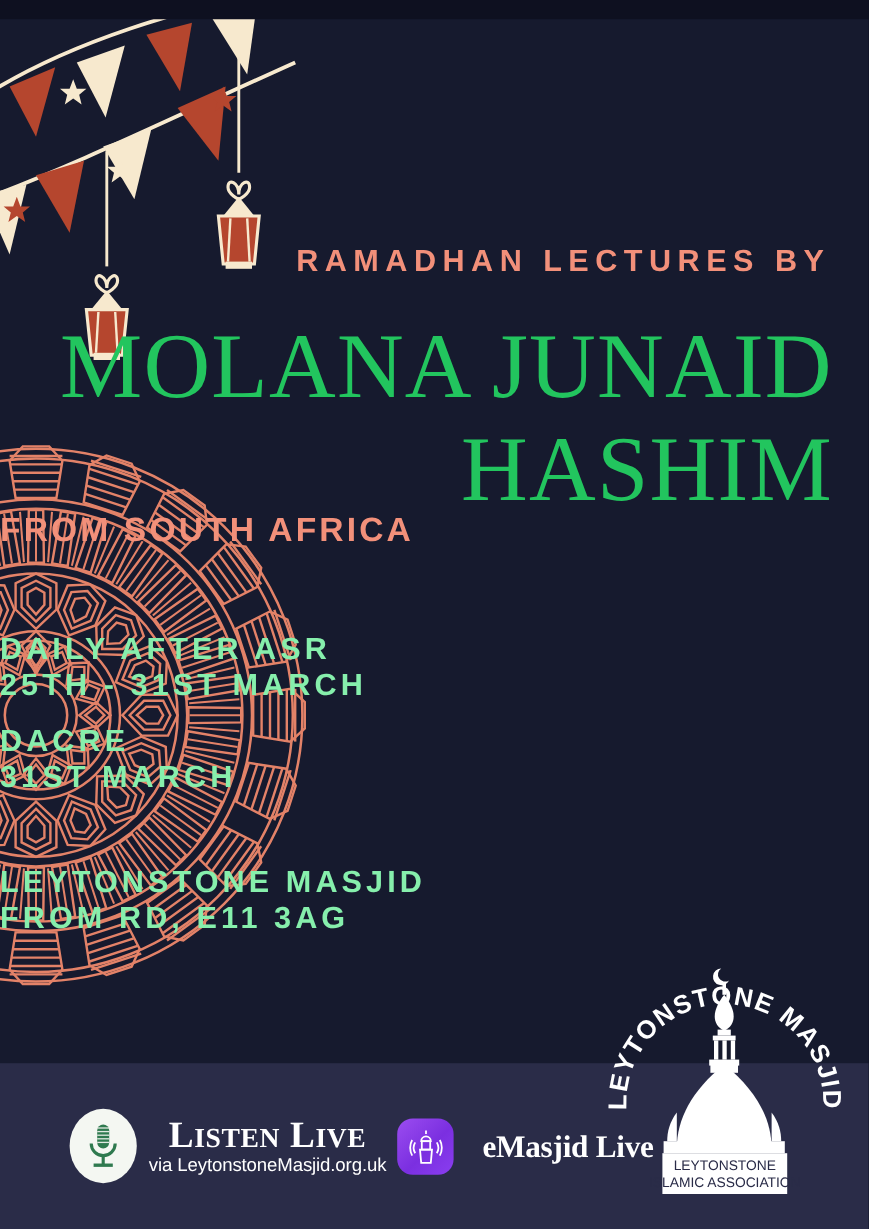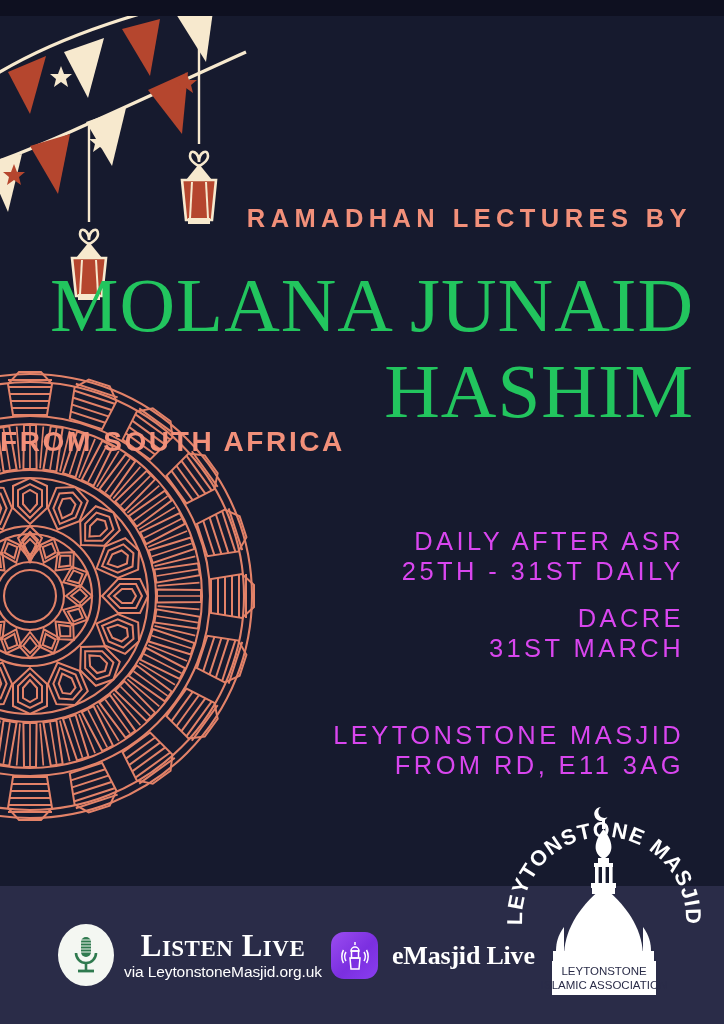--- a/index.html
+++ b/index.html
@@ -60,23 +60,22 @@
     text-align:left;
     color:#f2907a;
     font-size:28px;
     font-weight:700;
     letter-spacing:2.6px;
     white-space:nowrap;
   }
 
   .block{
     position:absolute;left:0;right:40px;
-    text-align:right;
-    color:#d946ef;
-    font-weight:400;
+    color:#86efac;
+    font-weight:700;
     white-space:nowrap;
   }
   .block .row{font-size:25.5px;letter-spacing:3.4px;line-height:1.16;}
 
   .b-daily{top:511px;}
   .b-jummah{top:588px;}
   .b-venue{top:705px;}
 
   
   .listen-live{
@@ -94,21 +93,21 @@
     color:#ffffff;font-family:"Liberation Serif", serif;
     font-size:31px;font-weight:700;letter-spacing:.5px;
   }
   .ll-main .sc{font-size:23px;}
   .ll-sub{
     color:#ffffff;font-size:15.5px;font-weight:400;letter-spacing:-.1px;margin-top:3px;
   }
 
   .emasjid{
     position:absolute;left:331px;top:916px;
-    display:flex;align-items:center;gap:14px;
+    display:flex;align-items:center;gap:24px;
   }
   .emasjid-icon{
     width:47px;height:47px;border-radius:13px;
     background:linear-gradient(135deg,#9b4df0 0%,#7b2fe0 55%,#8a3ef0 100%);
     display:flex;align-items:center;justify-content:center;flex:0 0 auto;
   }
   .emasjid-text{
     color:#ffffff;font-family:"Liberation Serif", serif;
     font-size:26px;font-weight:700;letter-spacing:-.2px;
   }
@@ -880,21 +879,21 @@
 
     <div class="kicker">RAMADHAN LECTURES BY</div>
 
     <div class="name-line1">MOLANA JUNAID</div>
     <div class="name-line2">HASHIM</div>
 
     <div class="origin">FROM SOUTH AFRICA</div>
 
     <div class="block b-daily">
       <div class="row">DAILY AFTER ASR</div>
-      <div class="row">25TH - 31ST DAILY</div>
+      <div class="row">25TH - 31ST MARCH</div>
     </div>
 
     <div class="block b-jummah">
       <div class="row">DACRE</div>
       <div class="row">31ST MARCH</div>
     </div>
 
     <div class="block b-venue">
       <div class="row">LEYTONSTONE MASJID</div>
       <div class="row">FROM RD, E11 3AG</div>

